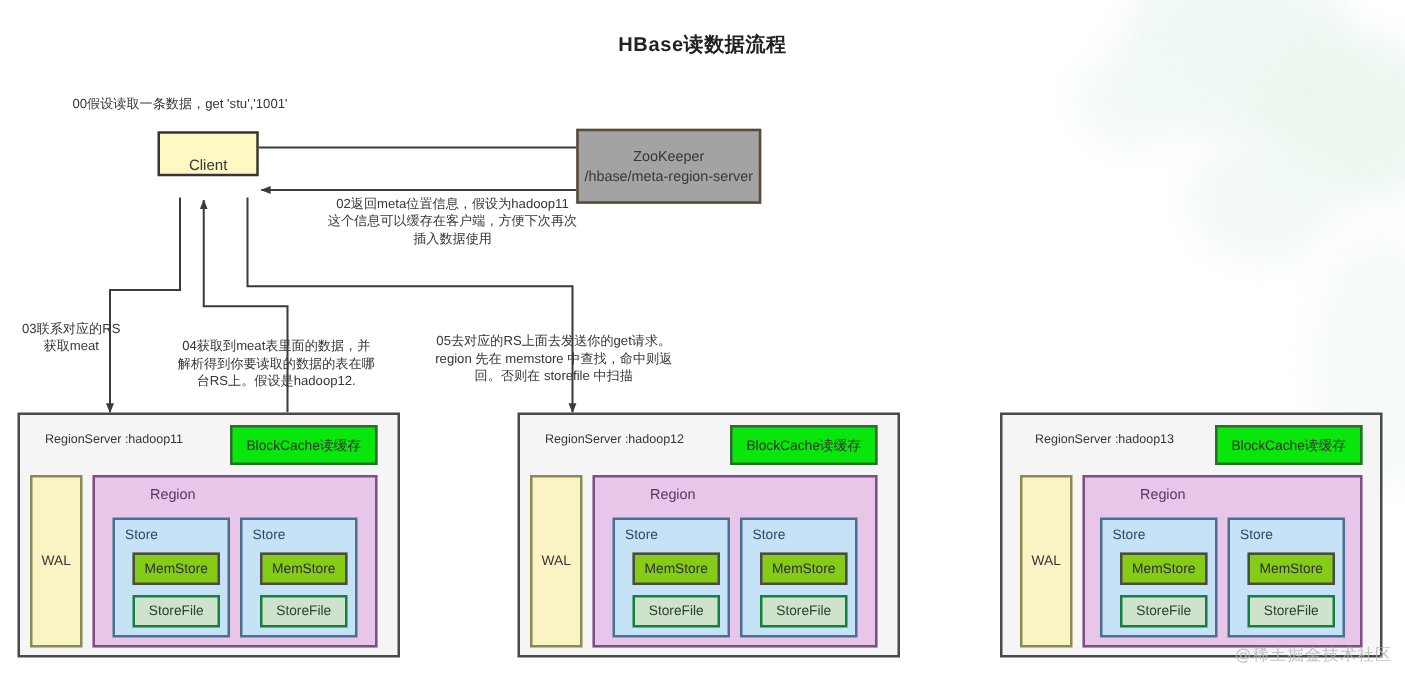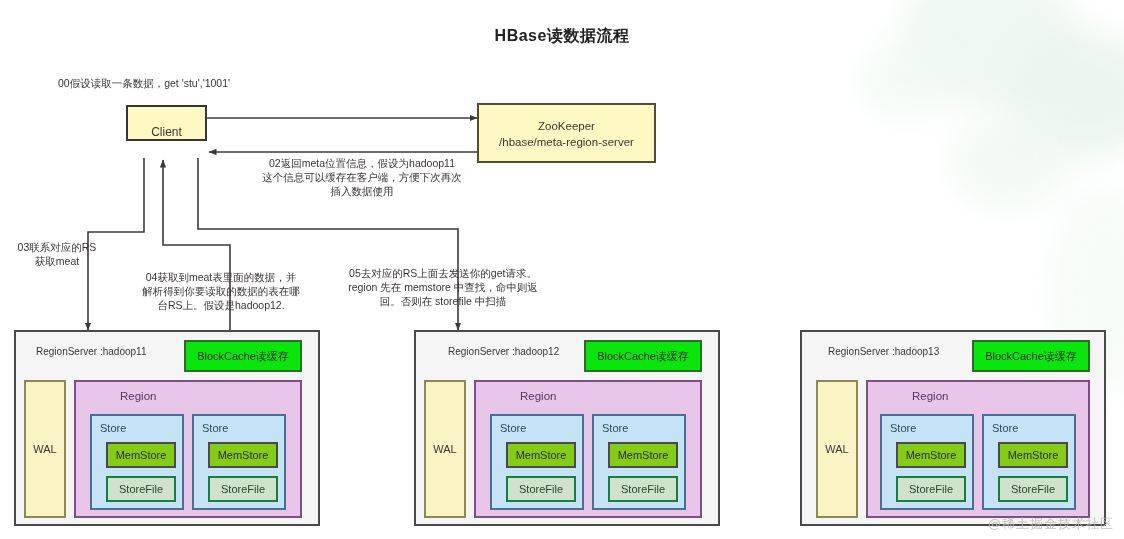--- a/index.html
+++ b/index.html
@@ -29,21 +29,21 @@
   }
 
   .box{position:absolute;box-sizing:border-box;border:2px solid #3d3a3a;}
   .boxtext{position:absolute;width:100%;text-align:center;color:#3a3535;}
 
   
   #client{left:126px;top:105px;width:81px;height:36px;background:#fef9c3;border-color:#3a3535;}
   #client .lbl{top:18px;font-size:12px;}
 
   
-  #zk{left:477px;top:103px;width:179px;height:60px;background:#fef9c3;border-color:#5a4a35;}
+  #zk{left:461px;top:103px;width:148px;height:60px;background:#a3a3a3;border-color:#5a4a35;}
   #zk .lbl{font-size:11.5px;line-height:16px;top:13px;}
 
   
   .anno{position:absolute;color:#3a3535;font-size:10.5px;line-height:14px;white-space:pre;}
   .anno.center{text-align:center;}
   .anno.left{text-align:left;}
 
   
   #wires{position:absolute;left:0;top:0;width:1124px;height:539px;pointer-events:none;}
 
@@ -114,21 +114,21 @@
     </div>
   </div>
 
   <div class="anno left" style="left:58px;top:76px;">00假设读取一条数据，get 'stu','1001'</div>
 
 
   <div class="anno center" style="left:234px;top:156px;width:256px;">02返回meta位置信息，假设为hadoop11
 这个信息可以缓存在客户端，方便下次再次
 插入数据使用</div>
 
-  <div class="anno center" style="left:4px;top:240px;width:106px;">03联系对应的RS
+  <div class="anno center" style="left:4px;top:256px;width:106px;">03联系对应的RS
 获取meat</div>
 
   <div class="anno center" style="left:126px;top:270px;width:190px;">04获取到meat表里面的数据，并
 解析得到你要读取的数据的表在哪
 台RS上。假设是hadoop12.</div>
 
   <div class="anno center" style="left:338px;top:266px;width:210px;">05去对应的RS上面去发送你的get请求。
 region 先在 memstore 中查找，命中则返
 回。否则在 storefile 中扫描</div>
 
@@ -150,21 +150,21 @@
 
       <div class="store" style="left:116px;top:32px;width:94px;height:96px;">
         <div class="store-lbl">Store</div>
         <div class="memstore" style="left:14px;top:26px;width:70px;height:26px;">MemStore</div>
         <div class="storefile" style="left:14px;top:60px;width:70px;height:26px;">StoreFile</div>
       </div>
     </div>
   </div>
 
   <div class="box rs" style="left:414px;top:330px;width:306px;height:196px;">
-    <div class="rs-title" style="left:20px;top:14px;padding-left:12px;">RegionServer :hadoop12</div>
+    <div class="rs-title" style="left:8px;top:14px;padding-left:12px;">RegionServer :hadoop12</div>
 
     <div class="blockcache" style="left:168px;top:8px;width:118px;height:32px;">BlockCache读缓存</div>
 
     <div class="wal" style="left:8px;top:48px;width:42px;height:138px;">WAL</div>
 
     <div class="region" style="left:58px;top:48px;width:228px;height:138px;">
       <div class="region-lbl" style="left:44px;top:8px;">Region</div>
 
       <div class="store" style="left:14px;top:32px;width:94px;height:96px;">
         <div class="store-lbl">Store</div>

